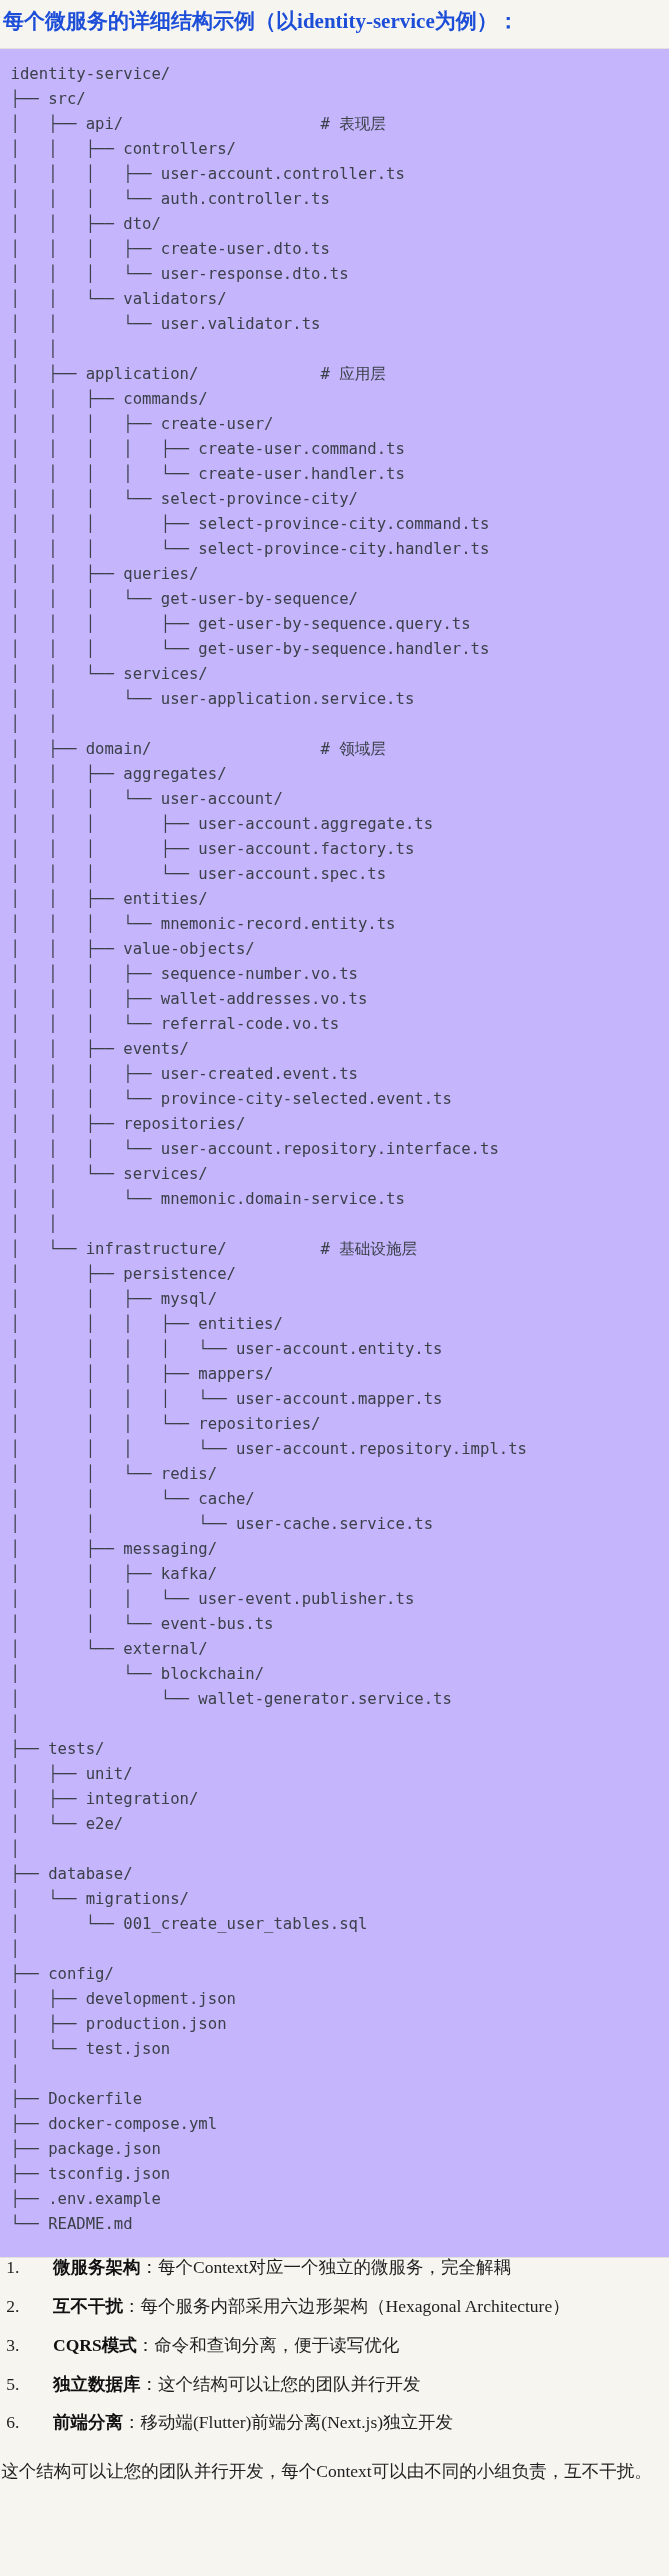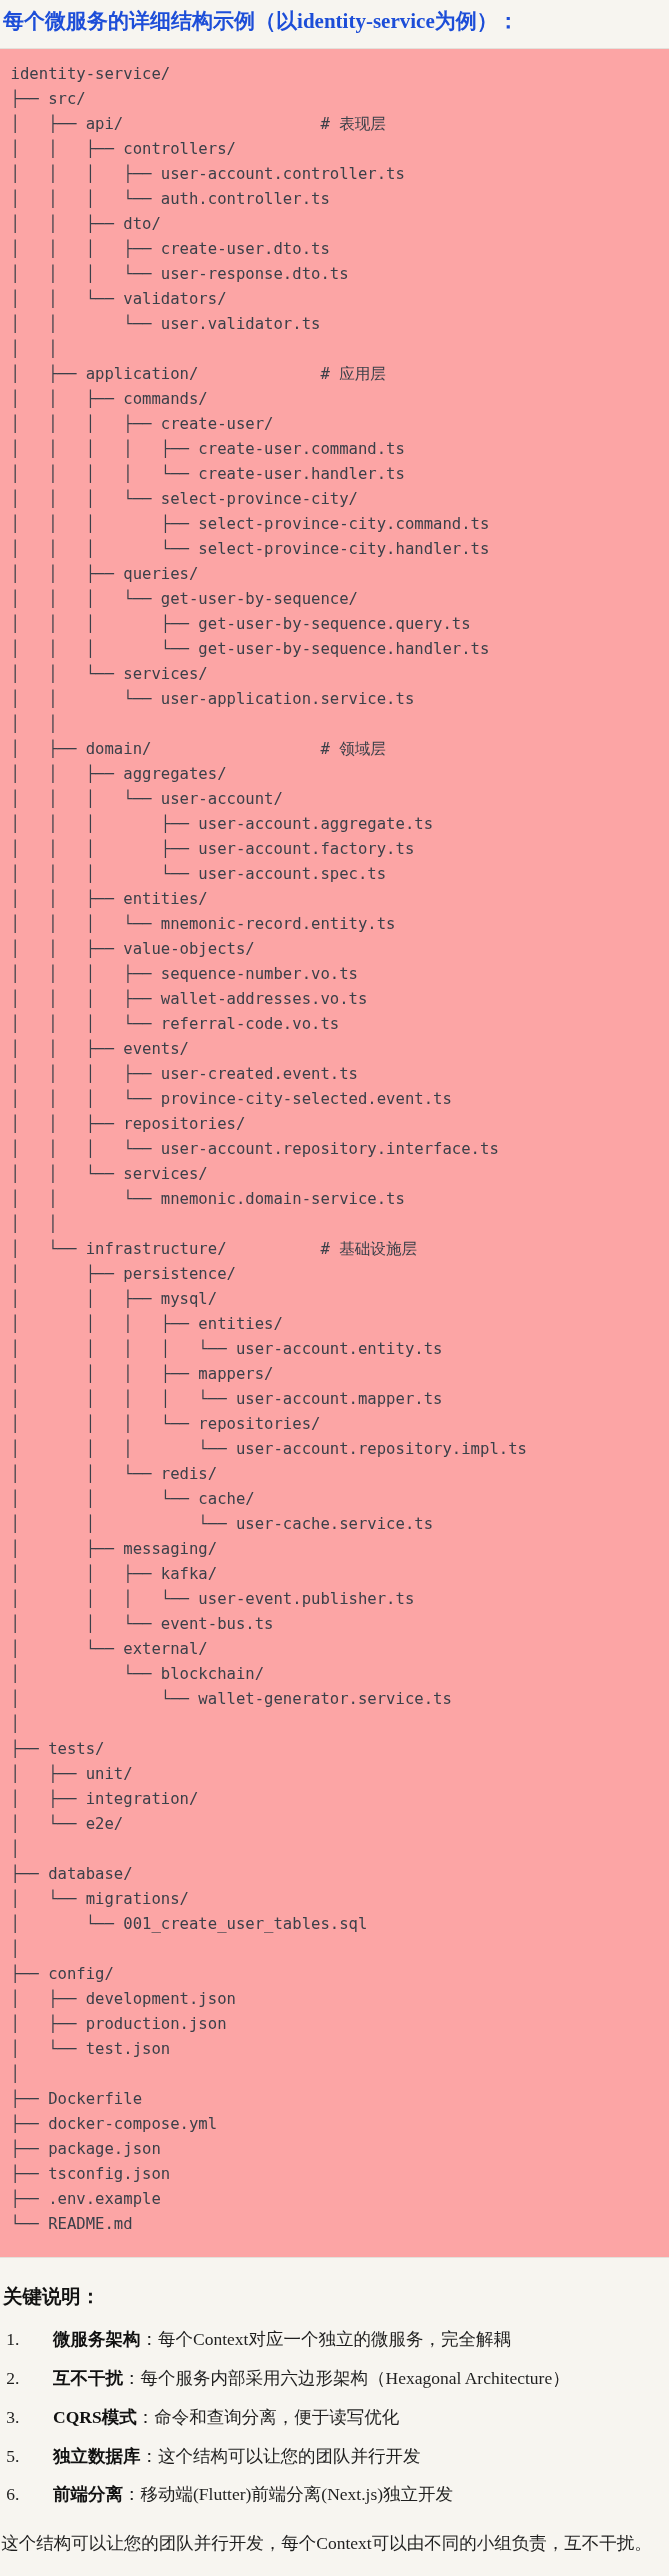--- a/index.html
+++ b/index.html
@@ -11,21 +11,21 @@
   }
   .page{width:669px;overflow:hidden;}
   .title{
     font-size:21px;
     font-weight:bold;
     line-height:27.5px;
     margin:7.5px 6.3px 12.5px 3.1px;
     color:#1d4ed8;
   }
   .codeblock{
-    background:#fca5a5;
+    background:#c4b5fd;
     border-top:1.3px solid #e3e1db;
     border-bottom:1.3px solid #e3e1db;
     padding:13.8px 5px 20px 10.6px;
   }
   .codeblock pre{
     margin:0;
     font-family:"DejaVu Sans Mono",monospace;
     font-size:15.6px;
     line-height:25px;
     color:#3b4049;
@@ -148,21 +148,20 @@
 │   └── test.json
 │
 ├── Dockerfile
 ├── docker-compose.yml
 ├── package.json
 ├── tsconfig.json
 ├── .env.example
 └── README.md</pre>
   </div>
 
-  <div class="notes-heading">关键说明：</div>
 
   <ol class="notes-list">
     <li class="note-item">
       <span class="note-num">1.</span><span class="note-label">微服务架构</span><span>：每个Context对应一个独立的微服务，完全解耦</span>
     </li>
     <li class="note-item">
       <span class="note-num">2.</span><span class="note-label">互不干扰</span><span>：每个服务内部采用六边形架构（Hexagonal Architecture）</span>
     </li>
     <li class="note-item">
       <span class="note-num">3.</span><span class="note-label">CQRS模式</span><span>：命令和查询分离，便于读写优化</span>

